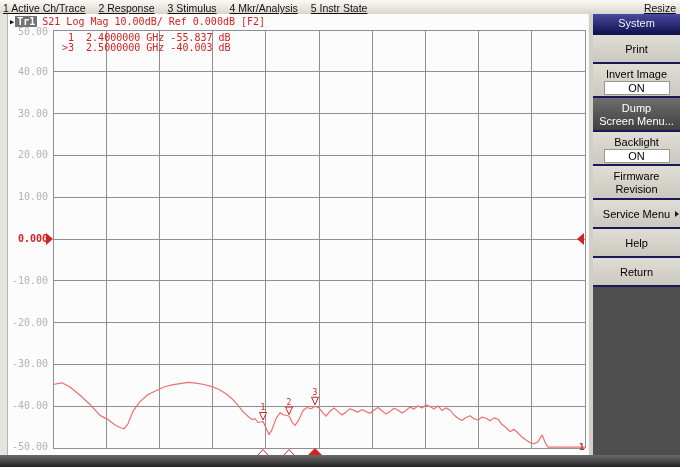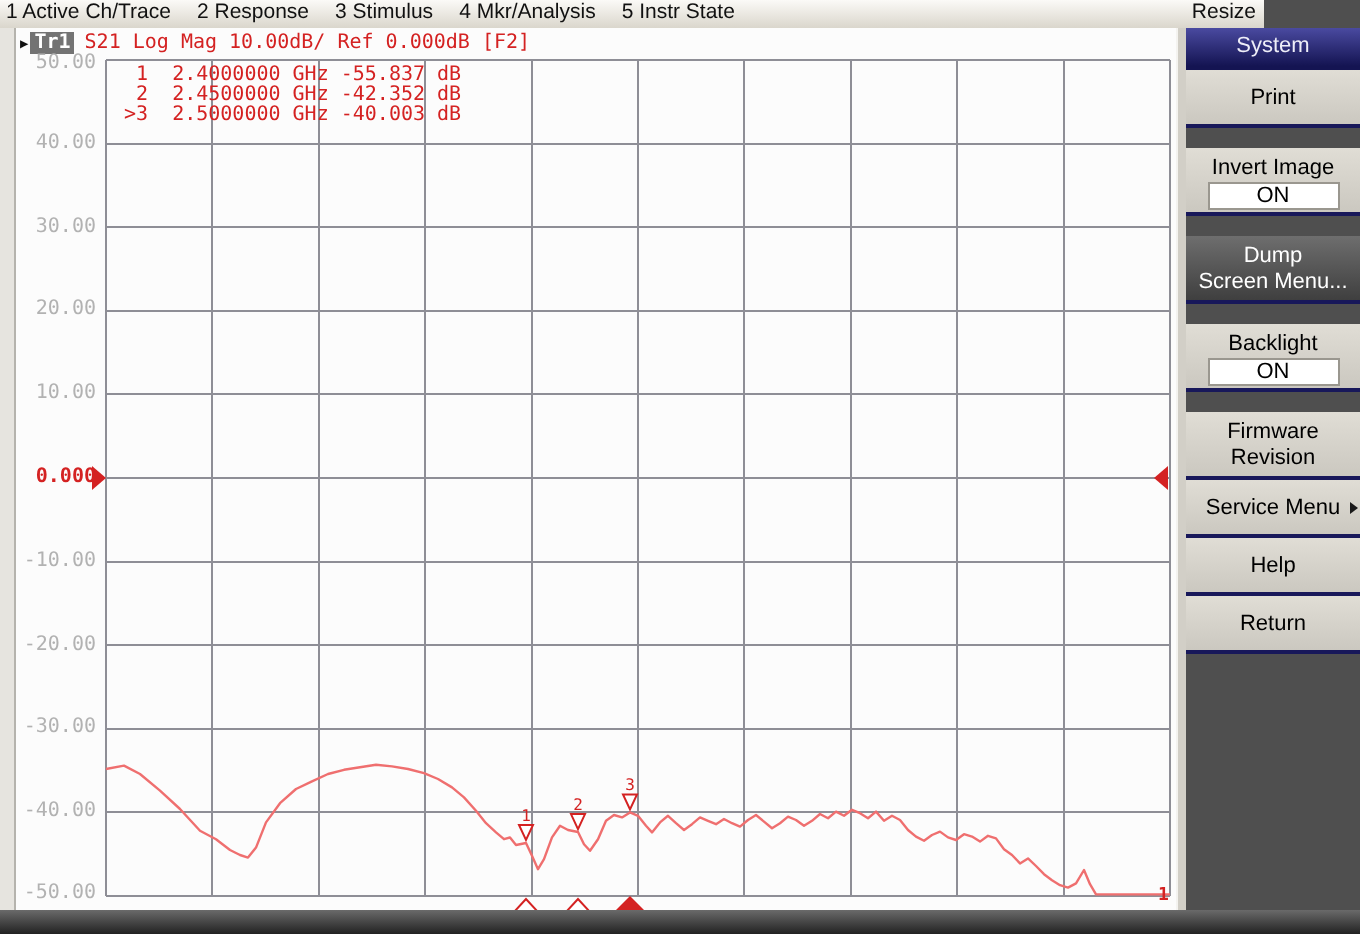--- a/index.html
+++ b/index.html
@@ -1,20 +1,20 @@
 <!DOCTYPE html>
 <html><head>
 <meta charset="utf-8">
 <style>
   html,body{margin:0;padding:0;width:680px;height:467px;overflow:hidden;background:#4f4f4f;
     font-family:"Liberation Sans",sans-serif;}
   .abs{position:absolute;}
   
-  .menubar{left:0;top:0;width:632px;height:14px;background:linear-gradient(#fbfaf7,#dad6cc);
-    border-bottom:1px solid #b8b5ac;font-size:10.5px;color:#111;display:flex;align-items:flex-start;}
+  .menubar{left:0;top:0;width:680px;height:14px;background:linear-gradient(#fbfaf7,#dad6cc);
+    border-bottom:1px solid #b8b5ac;font-size:10.5px;color:#111;display:flex;align-items:flex-end;text-decoration:underline;}
   .menu-items{display:flex;padding-left:3px;flex:1;}
   .mitem{margin-right:13px;white-space:nowrap;}
   .resize{padding-right:4px;}
   
   .display{left:0;top:14px;width:588px;height:441px;background:#fcfcfc;}
   .left-edge{left:0;top:0;width:7px;height:441px;background:#e6e4df;border-right:1px solid #b5b3ad;}
   .trace-status{left:10px;top:1px;height:13px;font:10px "DejaVu Sans Mono",monospace;
     color:#d42222;white-space:pre;display:flex;align-items:center;}
   .tr-arrow{color:#111;font-size:7px;margin-right:1px;}
   .tr-badge{background:#737373;color:#fff;font-weight:bold;padding:0 2px;margin-right:5px;}
@@ -24,21 +24,21 @@
   .marker-table{left:62px;top:19px;font:10px "DejaVu Sans Mono",monospace;color:#d42222;
     line-height:10px;white-space:pre;}
   
   .side-strip{left:588px;top:14px;width:5px;height:441px;background:#d2cfc7;border-left:1px solid #f4f3f0;}
   .sidebar{left:593px;top:14px;width:87px;height:446px;background:#4f4f4f;}
   .skhead{height:19px;line-height:19px;text-align:center;color:#eeeef8;font-size:11px;
     background:linear-gradient(#4a4aa0,#141452);border-bottom:2px solid #141452;}
   .skey{position:relative;box-sizing:border-box;border-bottom:2px solid #18185a;text-align:center;
     background:linear-gradient(#e0ddd5,#cbc8c0);color:#000;font-size:11px;line-height:13px;cursor:default;}
   .skey.one{height:29px;padding-top:8px;}
-  .skey.two{height:34px;padding-top:4px;margin-top:10px;}
+  .skey.two{height:34px;padding-top:4px;}
   .skey.pressed{background:linear-gradient(#6e6e6e,#3f3f3f);color:#fff;}
   .onstrip{width:66px;margin:0 auto;background:#fff;border:1px solid #9a978f;line-height:12px;
     font-size:11px;box-sizing:border-box;}
   .karrow{position:absolute;right:1px;top:50%;margin-top:-3px;width:0;height:0;
     border-left:4px solid #1a1a1a;border-top:3px solid transparent;border-bottom:3px solid transparent;}
   
   .bottombar{left:0;top:455px;width:680px;height:12px;background:linear-gradient(#6a6a6a,#222);}
 </style>
 </head>
 <body>
@@ -87,21 +87,21 @@
       <polygon points="285.5,407.03135999999995 292.5,407.03135999999995 289,414.53135999999995" fill="#fff" stroke="#d42222" stroke-width="1"></polygon>
       <text x="289" y="405.03135999999995" text-anchor="middle" font-size="8" font-family="DejaVu Sans Mono, monospace" fill="#d42222">2</text>
       <polygon points="311.5,397.21254 318.5,397.21254 315,404.71254" fill="#fff" stroke="#d42222" stroke-width="1"></polygon>
       <text x="315" y="395.21254" text-anchor="middle" font-size="8" font-family="DejaVu Sans Mono, monospace" fill="#d42222">3</text>
       <polygon points="263,449.5 257,456 269,456" fill="#fff" stroke="#d42222" stroke-width="1"></polygon>
       <polygon points="289,449.5 283,456 295,456" fill="#fff" stroke="#d42222" stroke-width="1"></polygon>
       <polygon points="315,448 307,456 323,456" fill="#d42222"></polygon>
       <text x="579" y="450" font-size="9" font-weight="bold" font-family="DejaVu Sans Mono, monospace" fill="#d42222">1</text>
     </svg>
 
-  <div class="abs marker-table"><div> 1  2.4000000 GHz -55.837 dB</div><div> 2  2.4500000 GHz -42.352 dB</div><div>&gt;3  2.5000000 GHz -40.003 dB</div></div>
+  <div class="abs marker-table"><div> 1  2.4000000 GHz -55.837 dB</div><div>&gt;3  2.5000000 GHz -40.003 dB</div></div>
 </div>
 
 <div class="abs side-strip"></div>
 <div class="abs sidebar">
   <div class="skhead">System</div>
   <div>
       <div class="skey one">
         <div>Print</div>
       </div>
       <div class="skey two">

